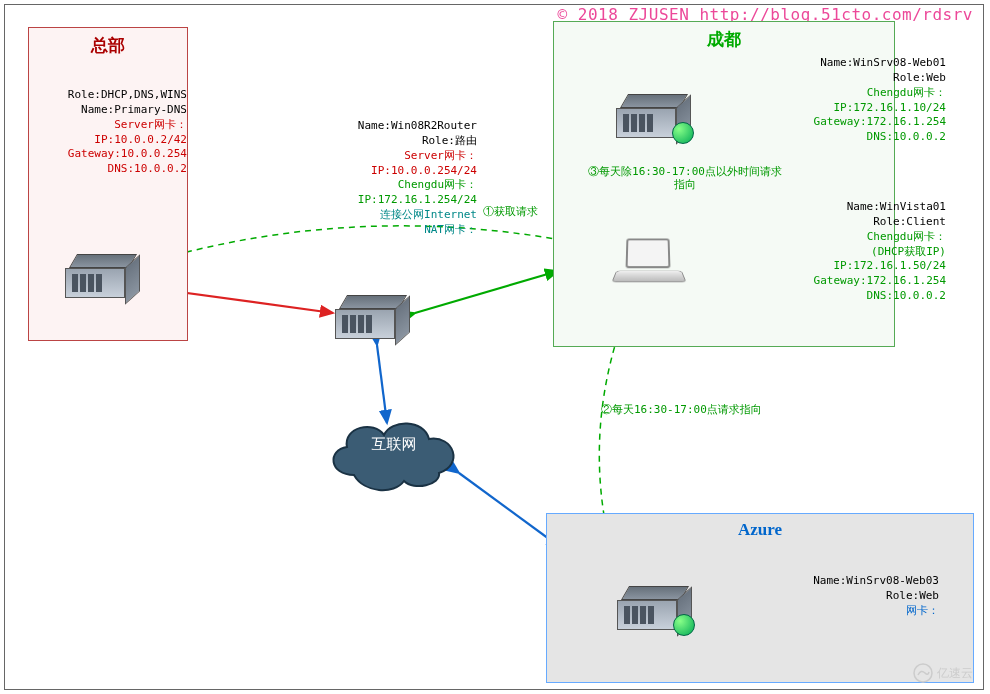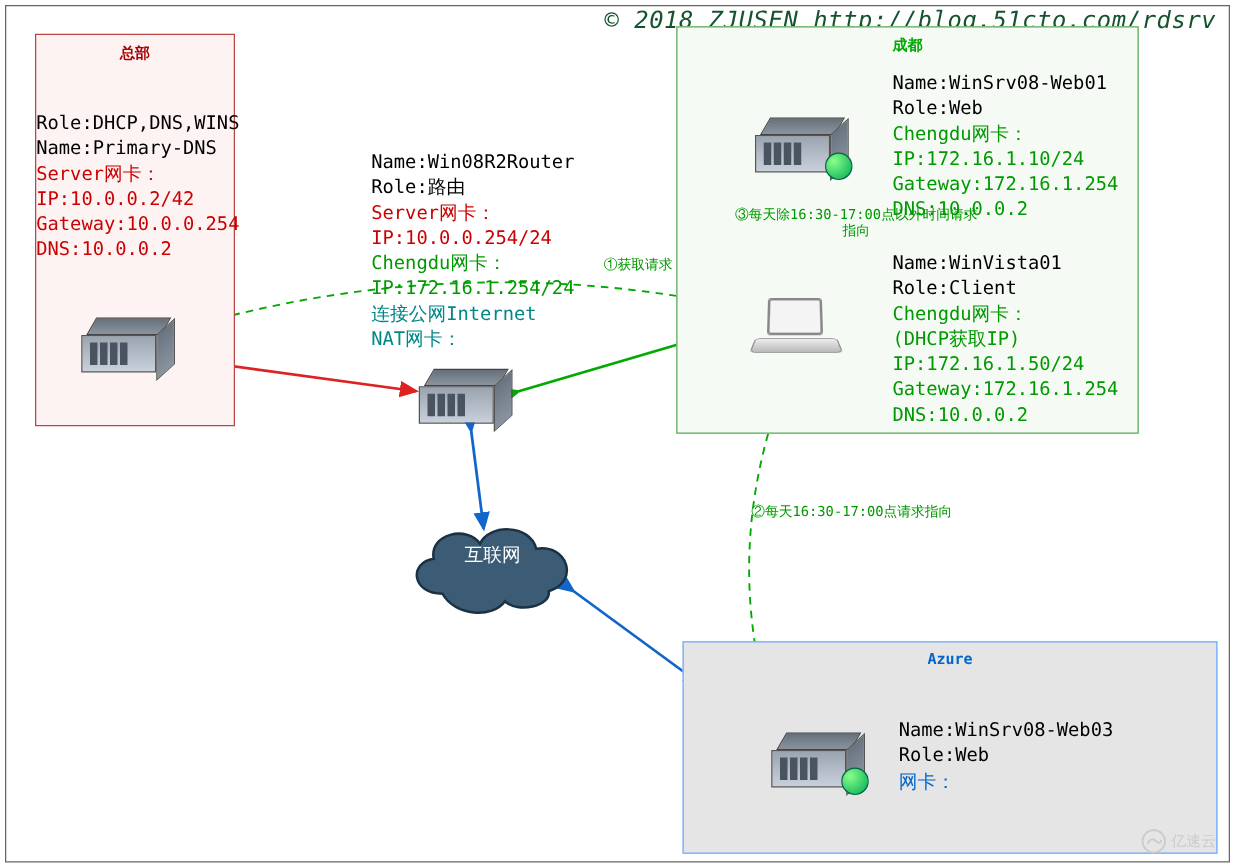--- a/index.html
+++ b/index.html
@@ -17,70 +17,70 @@
   .canvas {
     position: absolute;
     top: 4px; left: 4px;
     width: 980px; height: 686px;
     border: 1px solid #666;
     background: #fff;
   }
   .watermark-top {
     position: absolute;
     top: 0px; right: 10px;
-    color: #14532d;
-    font-size: 19px;
-    font-style: italic;
+    color: #ec4899;
+    font-size: 16px;
     letter-spacing: 0.5px;
   }
   .watermark-logo {
     position: absolute;
     bottom: 6px; right: 10px;
     color: #ccc;
     font-size: 12px;
     display: flex; align-items: center; gap: 4px;
   }
   .box {
     position: absolute;
     border: 1px solid;
     text-align: center;
     padding-top: 6px;
   }
   .box-title {
     font-weight: bold;
-    font-size: 12px;
+    font-size: 17px;
     margin-bottom: 4px;
+    font-family: Liberation Serif, serif;
   }
   .hq {
     top: 22px; left: 23px;
     width: 160px; height: 314px;
     background: #fdf3f3;
     border-color: #b44;
   }
   .hq .box-title { color: #a00; }
   .cd {
-    top: 16px; left: 536px;
-    width: 370px; height: 326px;
+    top: 16px; left: 548px;
+    width: 342px; height: 326px;
     background: #f5faf5;
     border-color: #5a5;
   }
   .cd .box-title { color: #0a0; }
   .az {
     top: 508px; left: 541px;
     width: 428px; height: 170px;
     background: #e5e5e5;
     border-color: #6af;
   }
   .az .box-title { color: #06c; }
   .info {
     position: absolute;
-    text-align: left;
+    text-align: right;
     line-height: 1.35;
     white-space: nowrap;
-    font-size: 15px;
+    font-size: 11px;
   }
   .info .black { color: #000; }
   .info .red   { color: #c00; }
   .info .green { color: #090; }
   .info .teal  { color: #088; }
   .info .blue  { color: #06c; }
   .server {
     position: absolute;
     width: 72px; height: 46px;
   }

